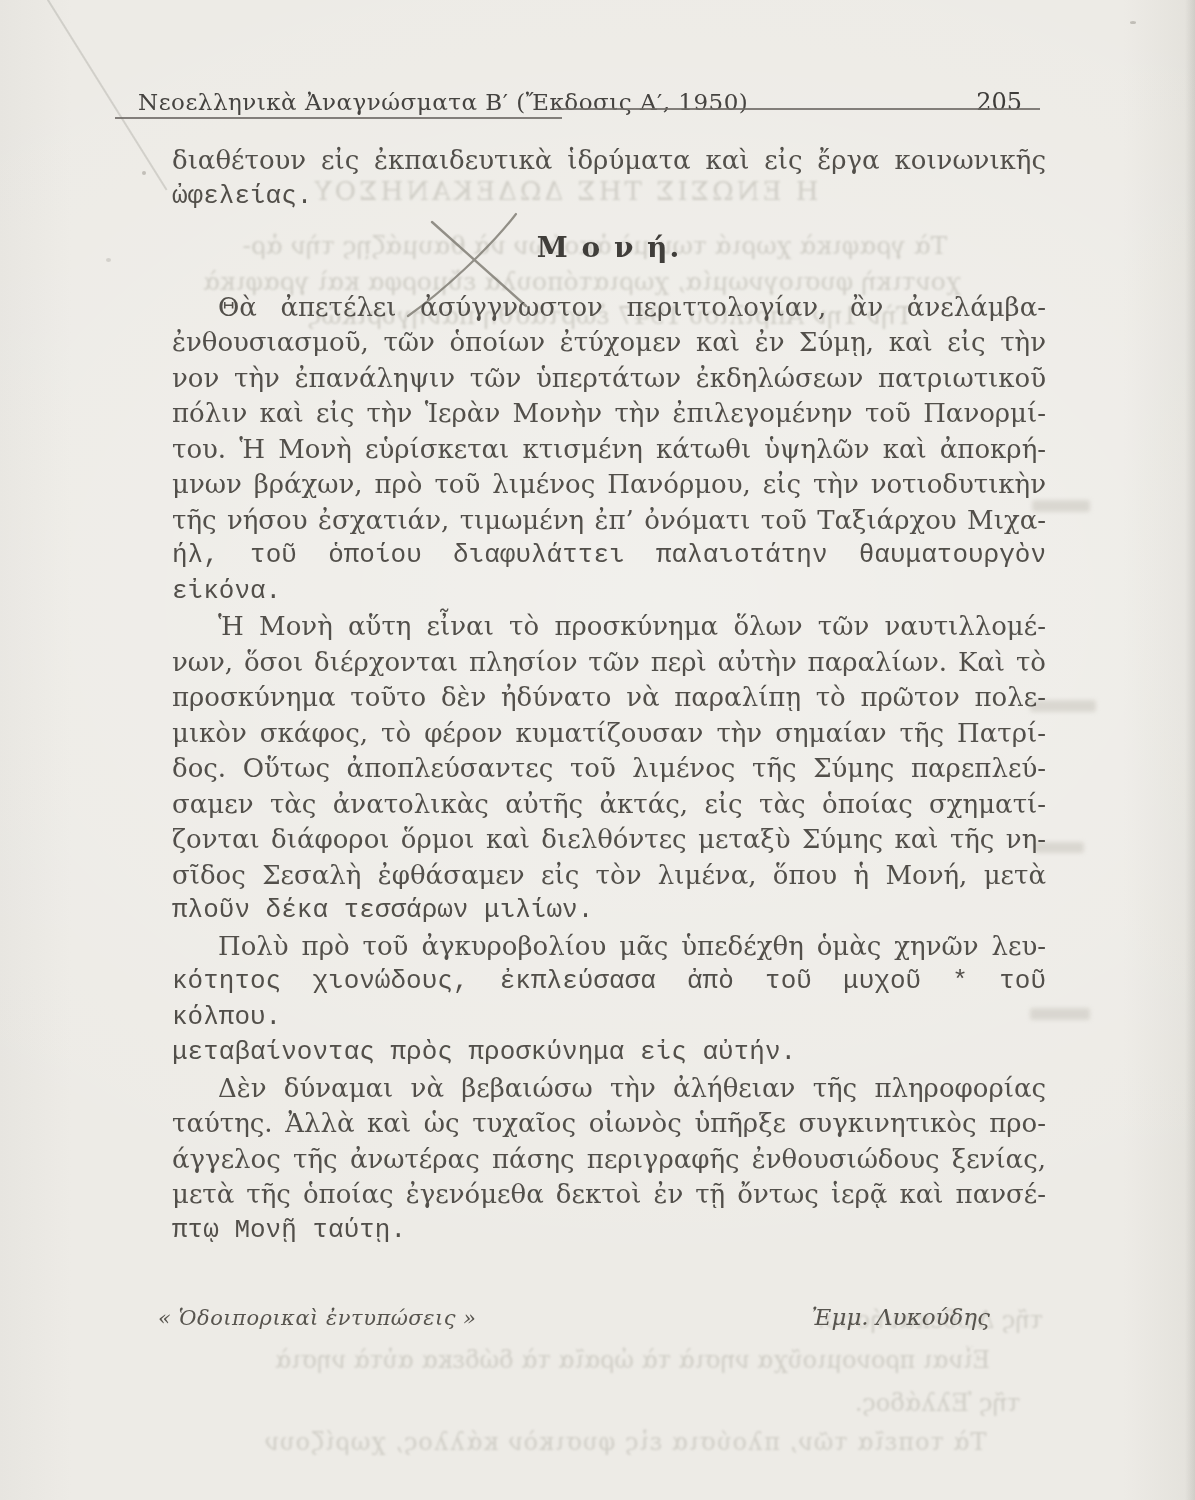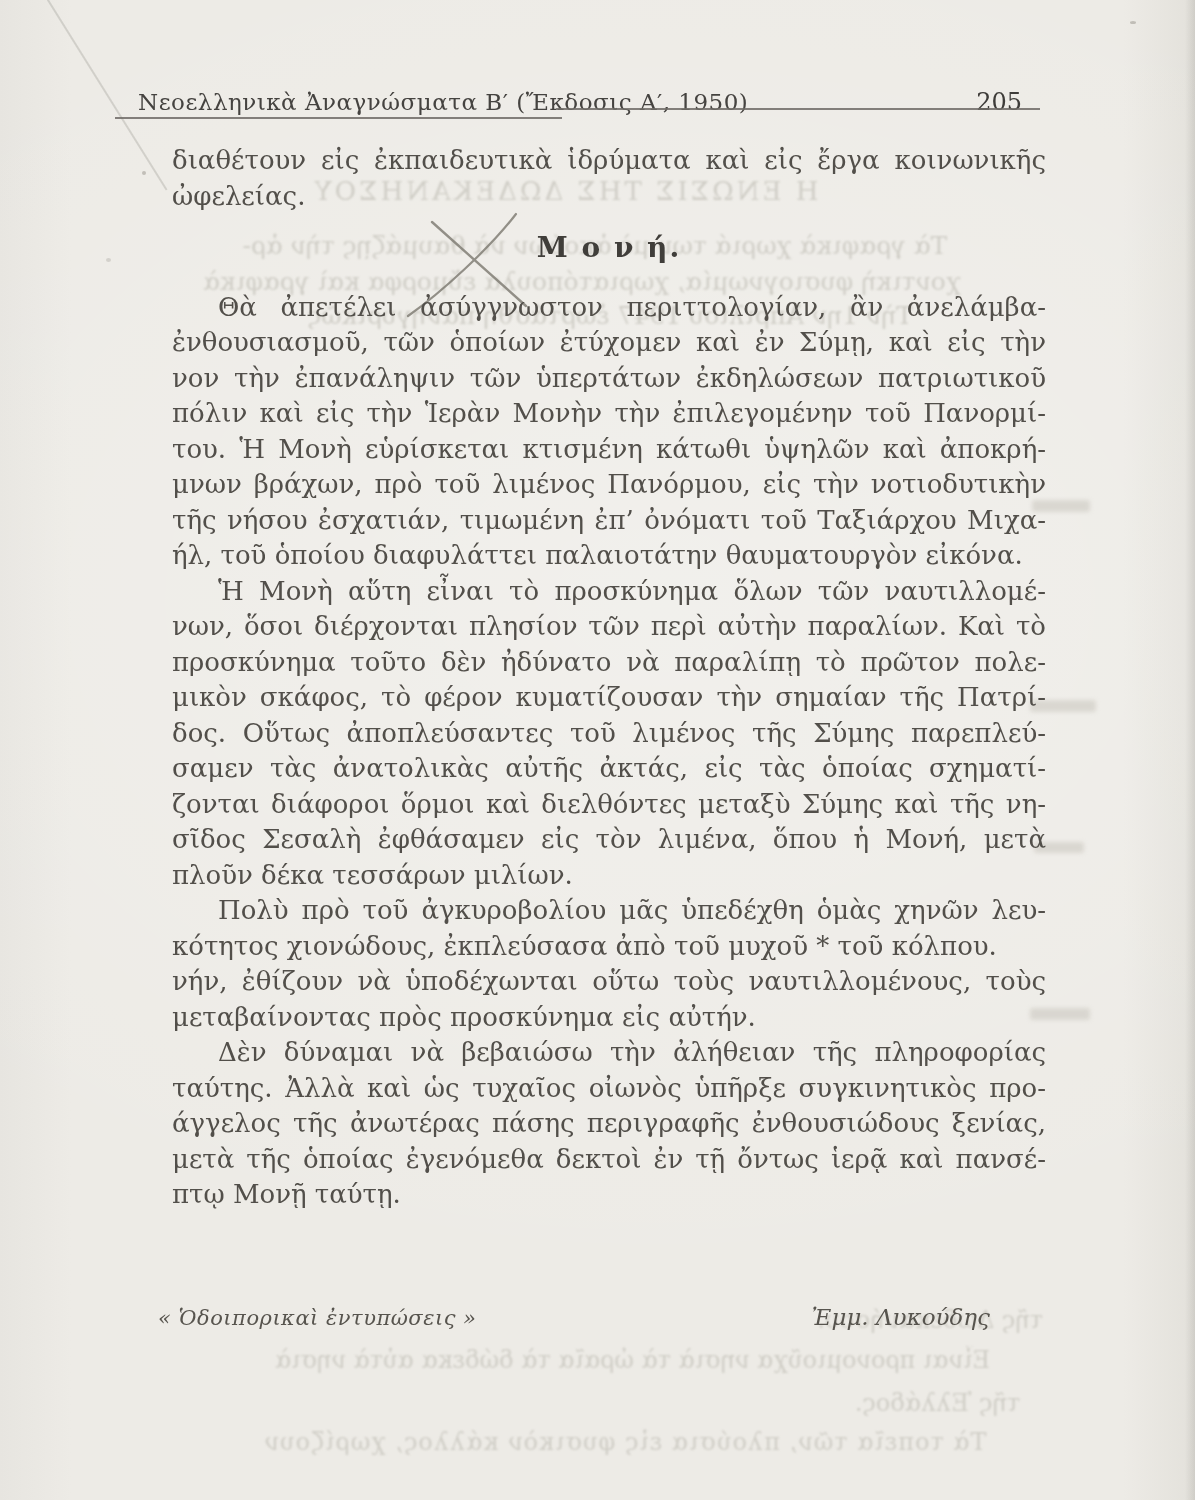--- a/index.html
+++ b/index.html
@@ -32,21 +32,21 @@
   
   .text-column{
     position:absolute;left:148px;top:143px;width:874px;
     font-size:26px;line-height:35.5px;color:#524f4a;margin-left:24px;
   }
   .line{
     width:100%;
     text-align:justify;text-align-last:justify;
     white-space:normal;
   }
-  .line.last{text-align-last:left;}
+  .line.last{text-align-last:left;font-family:Liberation Mono, monospace;}
   .line.indent{text-indent:46px;}
   .section-title{
     text-align:left;text-align-last:center;
     font-weight:700;font-size:28px;color:#403e3a;
     letter-spacing:2px;
     margin:16px 0 24px 0;
   }
   
   .source-line{
     position:absolute;left:158px;top:1304px;width:832px;
@@ -135,21 +135,20 @@
         <div class="line">νων, ὅσοι διέρχονται πλησίον τῶν περὶ αὐτὴν παραλίων. Καὶ τὸ</div>
         <div class="line">προσκύνημα τοῦτο δὲν ἠδύνατο νὰ παραλίπῃ τὸ πρῶτον πολε-</div>
         <div class="line">μικὸν σκάφος, τὸ φέρον κυματίζουσαν τὴν σημαίαν τῆς Πατρί-</div>
         <div class="line">δος. Οὕτως ἀποπλεύσαντες τοῦ λιμένος τῆς Σύμης παρεπλεύ-</div>
         <div class="line">σαμεν τὰς ἀνατολικὰς αὐτῆς ἀκτάς, εἰς τὰς ὁποίας σχηματί-</div>
         <div class="line">ζονται διάφοροι ὅρμοι καὶ διελθόντες μεταξὺ Σύμης καὶ τῆς νη-</div>
         <div class="line">σῖδος Σεσαλὴ ἐφθάσαμεν εἰς τὸν λιμένα, ὅπου ἡ Μονή, μετὰ</div>
         <div class="line last">πλοῦν δέκα τεσσάρων μιλίων.</div>
         <div class="line indent">Πολὺ πρὸ τοῦ ἀγκυροβολίου μᾶς ὑπεδέχθη ὁμὰς χηνῶν λευ-</div>
         <div class="line last">κότητος χιονώδους, ἐκπλεύσασα ἀπὸ τοῦ μυχοῦ * τοῦ κόλπου.</div>
-        <div class="line">νήν, ἐθίζουν νὰ ὑποδέχωνται οὕτω τοὺς ναυτιλλομένους, τοὺς</div>
         <div class="line last">μεταβαίνοντας πρὸς προσκύνημα εἰς αὐτήν.</div>
         <div class="line indent">Δὲν δύναμαι νὰ βεβαιώσω τὴν ἀλήθειαν τῆς πληροφορίας</div>
         <div class="line">ταύτης. Ἀλλὰ καὶ ὡς τυχαῖος οἰωνὸς ὑπῆρξε συγκινητικὸς προ-</div>
         <div class="line">άγγελος τῆς ἀνωτέρας πάσης περιγραφῆς ἐνθουσιώδους ξενίας,</div>
         <div class="line">μετὰ τῆς ὁποίας ἐγενόμεθα δεκτοὶ ἐν τῇ ὄντως ἱερᾷ καὶ πανσέ-</div>
         <div class="line last">πτῳ Μονῇ ταύτῃ.</div>
       </div>
   </div>
 
   <div class="source-line">

